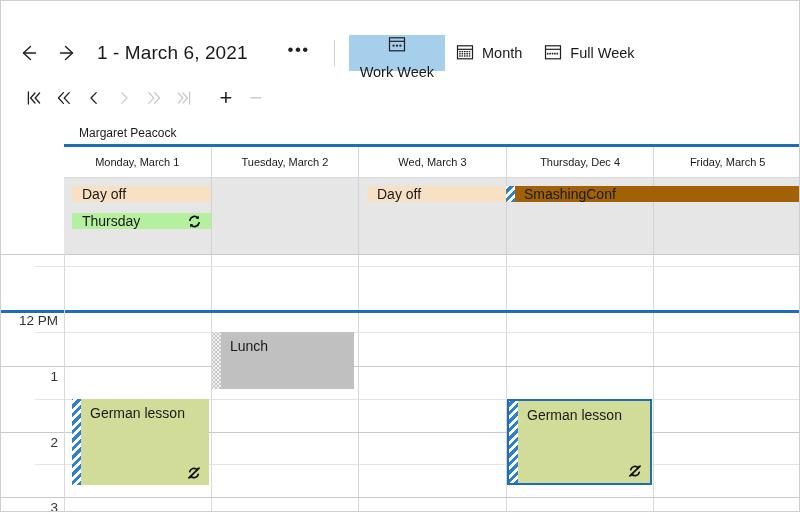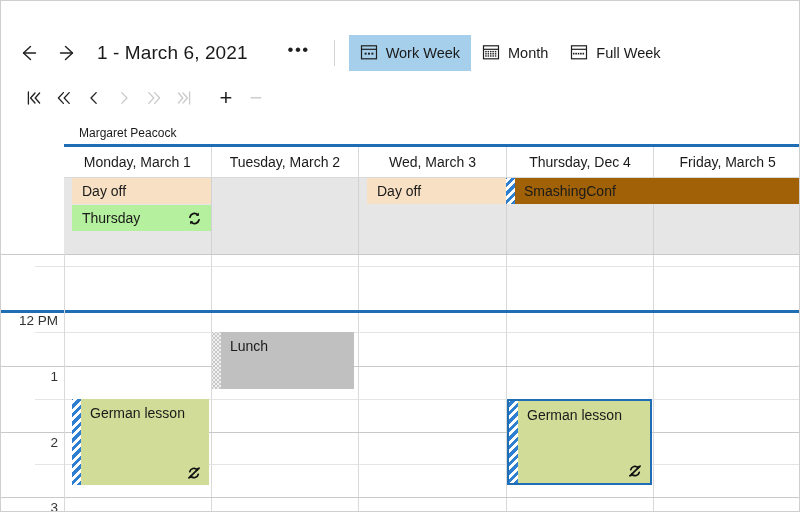--- a/index.html
+++ b/index.html
@@ -84,20 +84,21 @@
     gap: 8px;
     height: 36px;
     padding: 0 11px;
     cursor: pointer;
     font-size: 14.5px;
     color: #1a1a1a;
     white-space: nowrap;
   }
   .view-btn.selected {
     background: #a6cfeb;
+    flex-direction: column;
   }
   .view-btn .cal-ico { display:block; }
 
   
   .toolbar-pager {
     position: relative;
     height: 42px;
     display: flex;
     align-items: center;
     padding-left: 18px;
@@ -164,21 +165,21 @@
     height: 31px;
     margin-left: 63px;
     border-bottom: 1px solid #d9d9d9;
     box-sizing: border-box;
   }
   .day-head {
     flex: 1 1 0;
     display: flex;
     align-items: center;
     justify-content: center;
-    font-size: 14px;
+    font-size: 11px;
     color: #1a1a1a;
     border-right: 1px solid #d9d9d9;
     box-sizing: border-box;
     white-space: nowrap;
     background: #ffffff;
   }
   .day-head:last-child { border-right: none; }
 
   
   .allday-band {
@@ -200,29 +201,30 @@
   .allday-band-overlay {
     position: absolute;
     left: 63px;
     right: 0;
     top: 0;
     height: 76px;
     pointer-events: none;
   }
   .ad-event {
     position: absolute;
-    height: 26px;
+    height: 16px;
     display: flex;
     align-items: center;
     box-sizing: border-box;
     pointer-events: auto;
     cursor: pointer;
     font-size: 14px;
     color: #1a1a1a;
     overflow: hidden;
+    margin-top: 8px;
   }
   .ad-event .ad-label {
     padding-left: 10px;
     white-space: nowrap;
     flex: 1 1 auto;
     overflow: hidden;
   }
   .ad-event .ad-icon {
     flex: 0 0 auto;
     margin-right: 9px;

